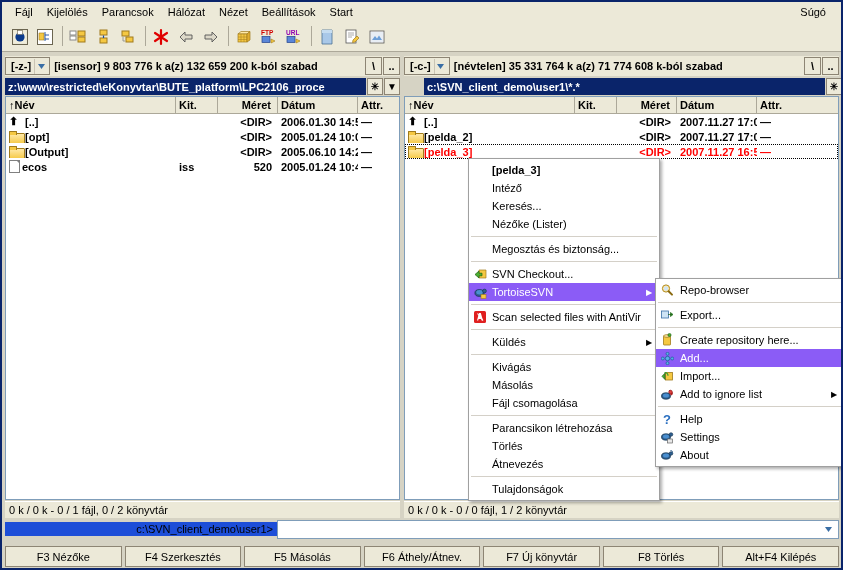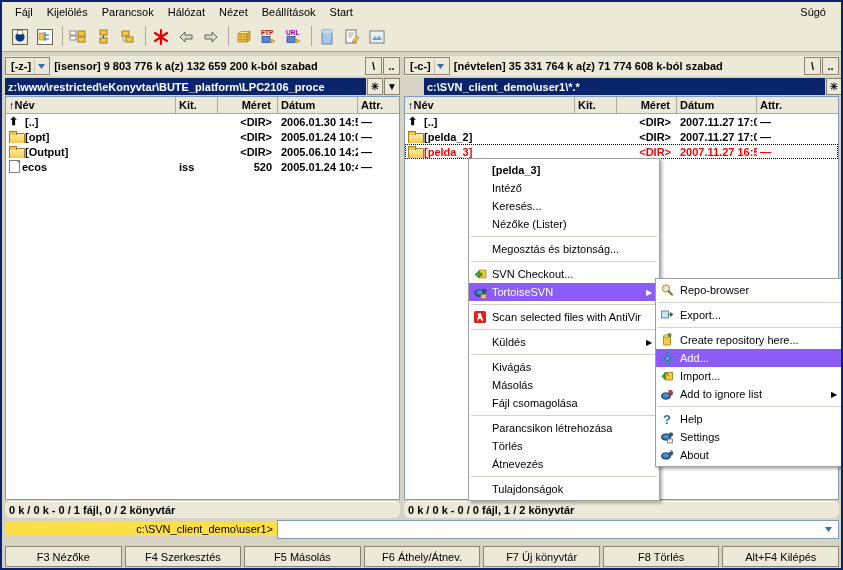--- a/index.html
+++ b/index.html
@@ -140,32 +140,31 @@
   .fcell.fext  { width: 42px; }
   .fcell.fsize { width: 60px; justify-content: flex-end; padding-right: 6px; }
   .fcell.fdate { width: 80px; }
   .fcell.fattr { flex: 1; }
   .c-black { color: #000000; }
   .c-red   { color: #ff0000; }
 
   
   .pstatus {
     position: absolute; top: 499px; height: 17px;
-    background: #ece9d8; font-size: 11px; font-weight: bold;
+    background: #ece9d8; font-size: 11px; font-weight: normal;
     display: flex; align-items: center; padding-left: 4px;
     border-top: 1px solid #ffffff;
-    border-radius: 6px;
   }
   .pstatus.left  { left: 3px;  width: 395px; }
   .pstatus.right { left: 402px; width: 435px; }
 
   
   .cmdline {
     position: absolute; left: 3px; top: 520px; width: 834px; height: 14px;
-    display: flex; align-items: center; background: #fde047;
+    display: flex; align-items: center; background: #1d4ed8;
   }
   .cmdprompt {
     width: 272px; text-align: right; padding-right: 4px;
     font-size: 11px; white-space: nowrap; overflow: hidden;
   }
   .cmdinput {
     flex: 1; height: 19px; background: #ffffff;
     border: 1px solid #7f9db9; display: flex; align-items: center;
     padding: 0 2px; font-size: 11px;
   }

